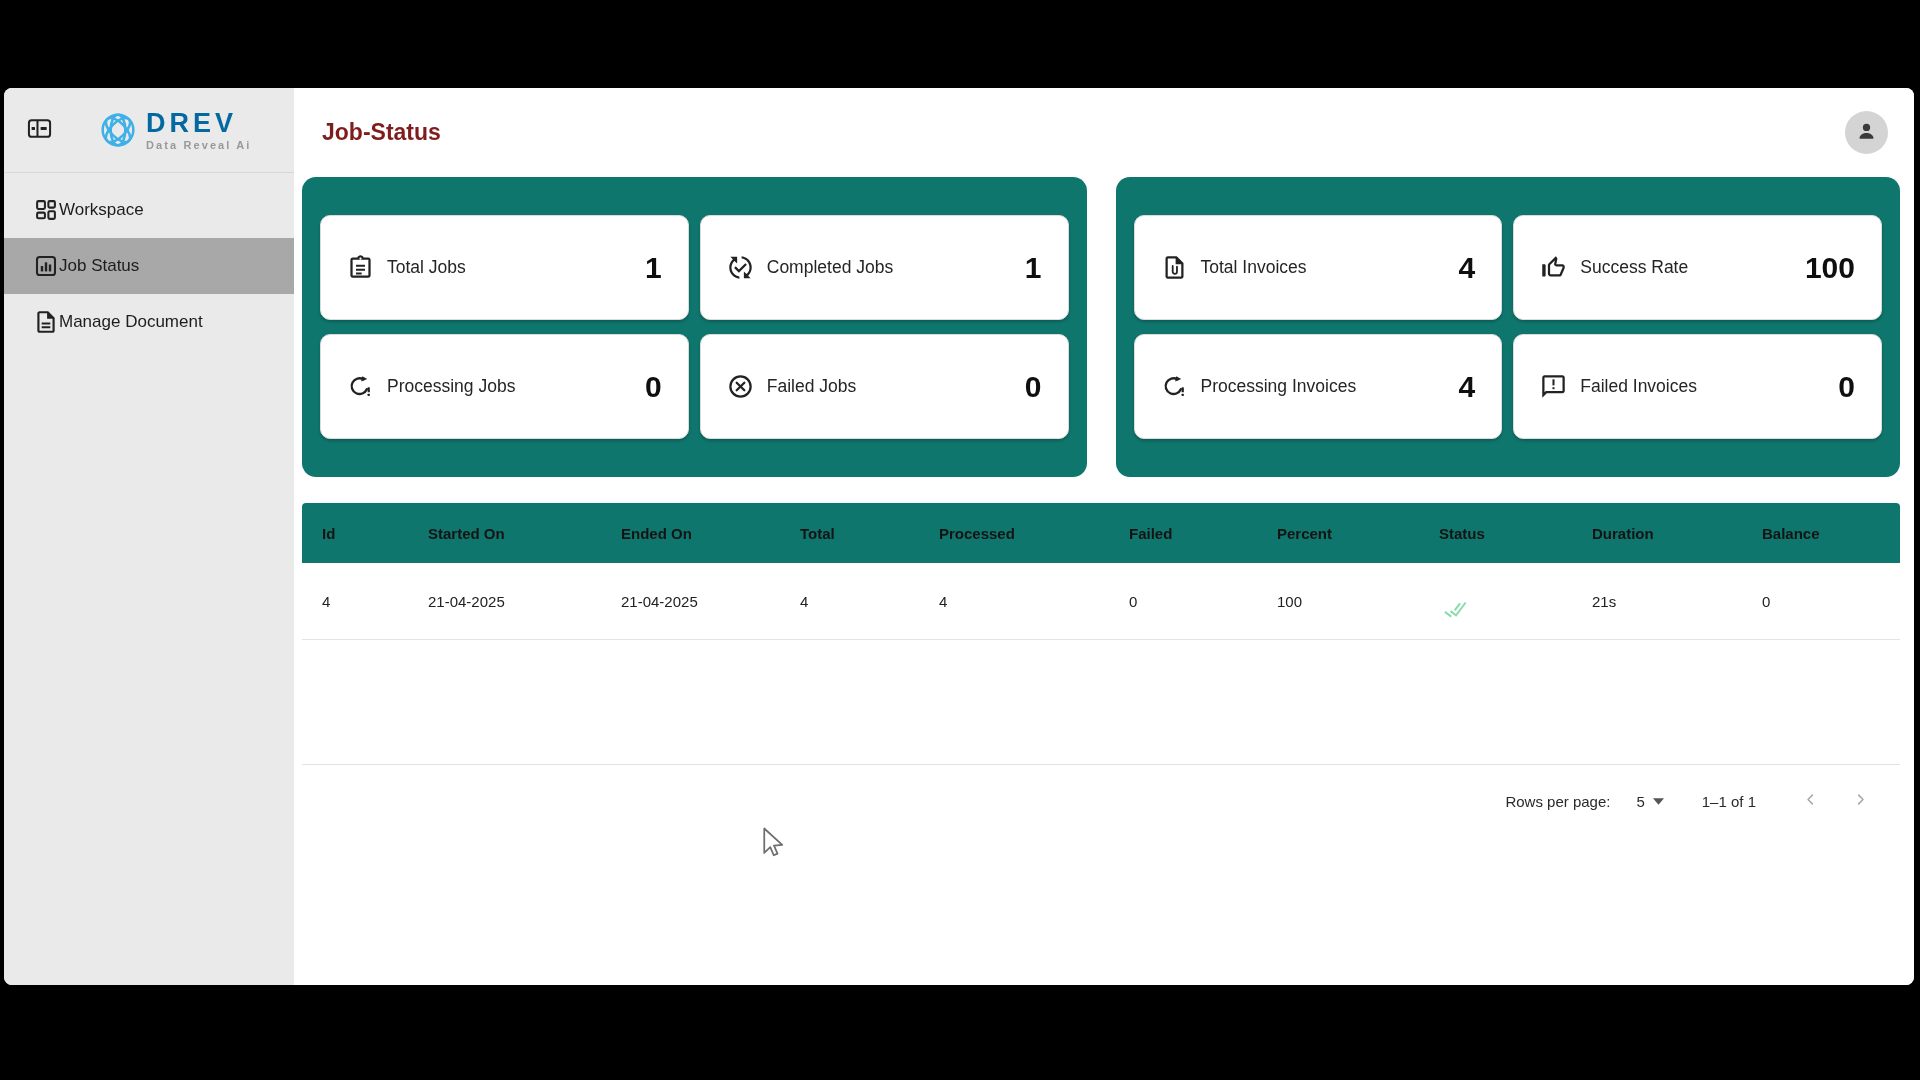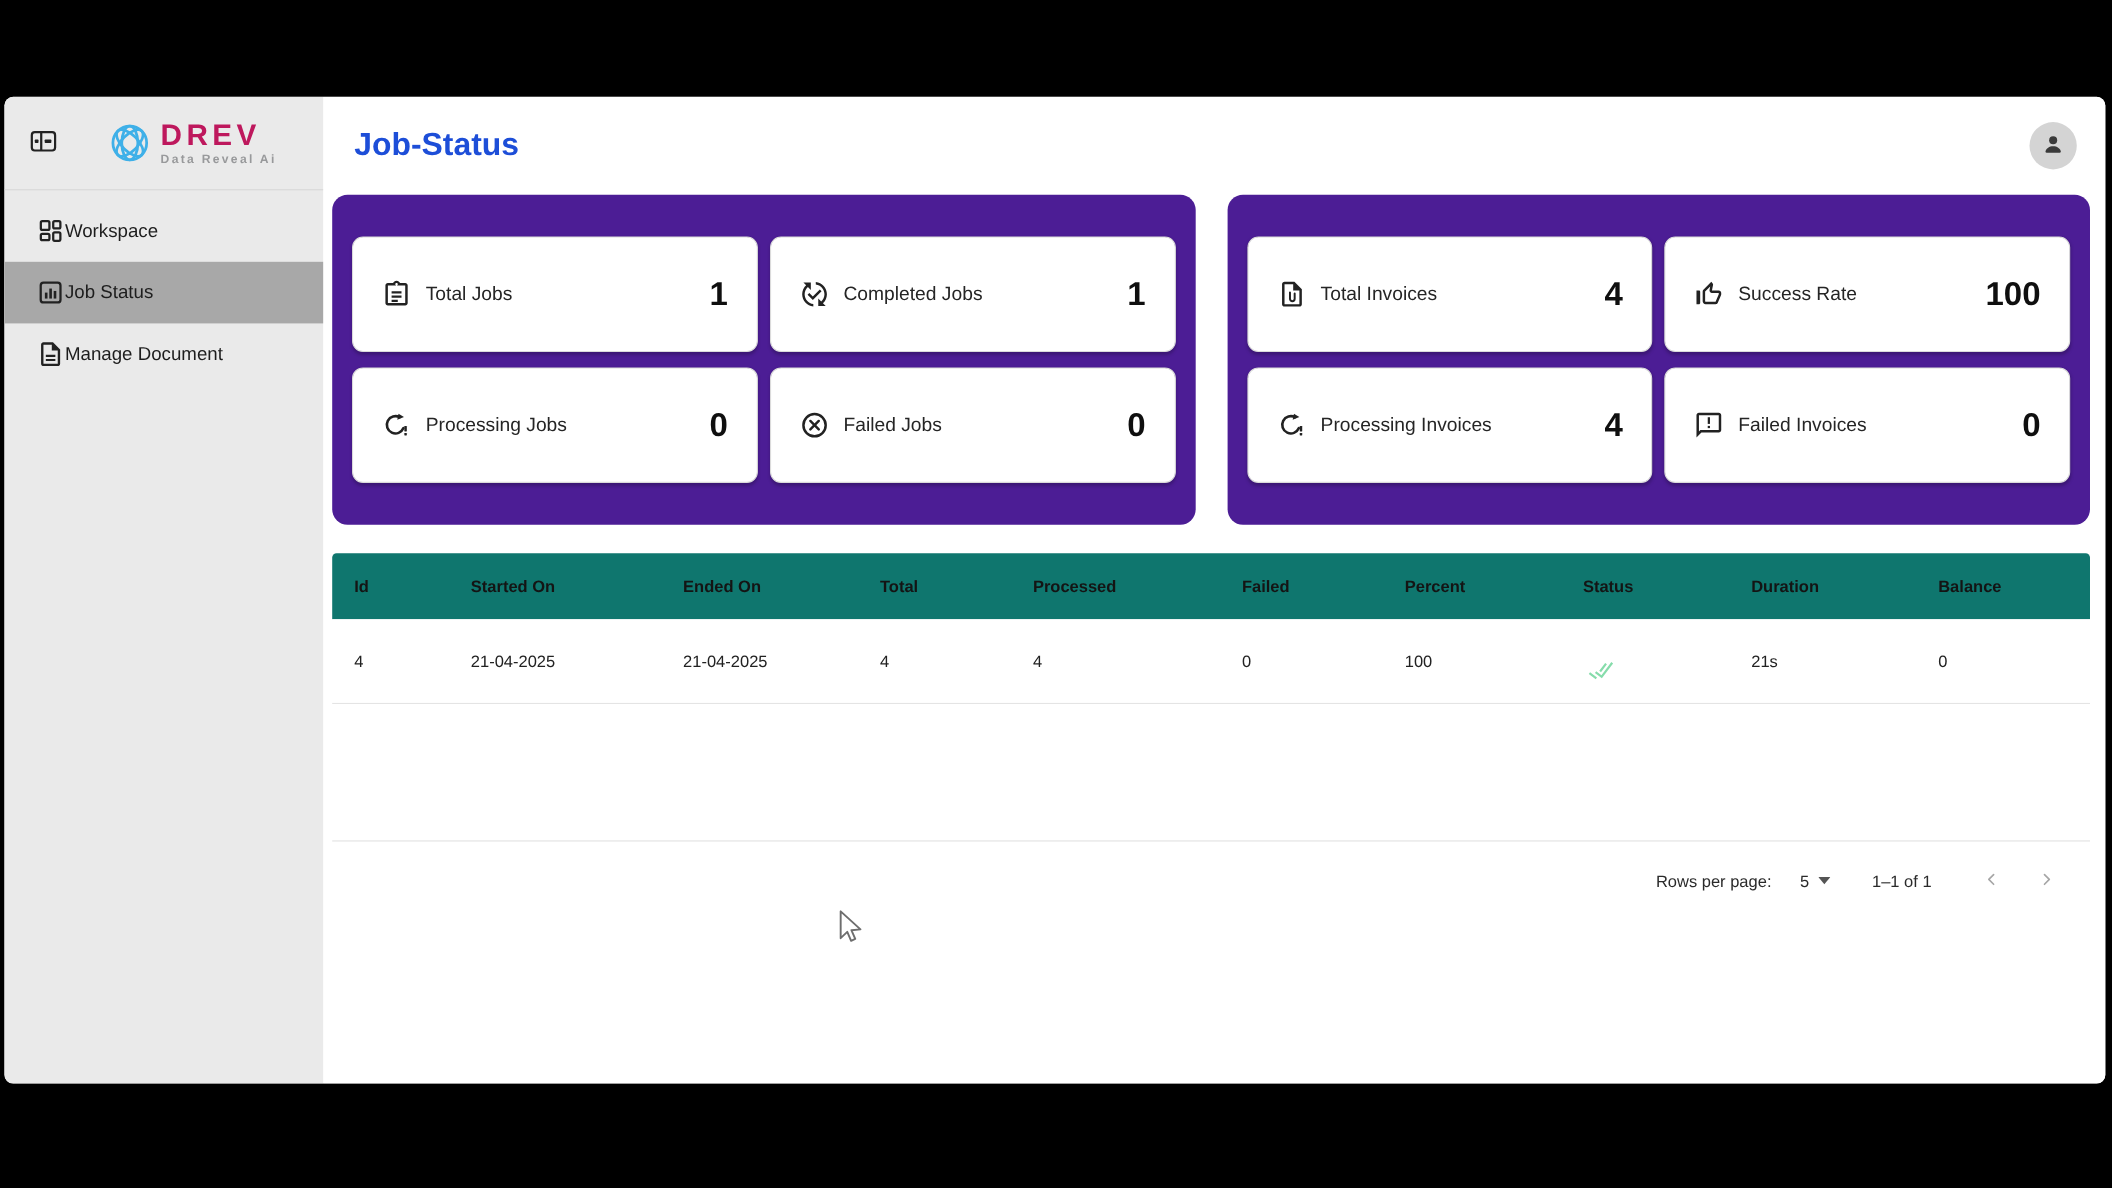--- a/index.html
+++ b/index.html
@@ -12,37 +12,37 @@
     background:#fff;border-radius:8px;overflow:hidden;display:flex;
   }
   
   .sidebar{width:290px;flex:0 0 290px;background:#eaeaea;display:flex;flex-direction:column;}
   .sidebar-header{height:84px;display:flex;align-items:center;padding:0 14px 0 18px;border-bottom:1px solid #d8d8d8;}
   .toggle-btn{width:34px;height:34px;border:none;background:transparent;display:flex;align-items:center;justify-content:center;cursor:pointer;padding:0;}
   .toggle-btn svg{width:27px;height:27px;}
   .logo{display:flex;align-items:center;margin-left:42px;}
   .logo-globe svg{width:40px;height:40px;display:block;}
   .logo-text{margin-left:8px;display:flex;flex-direction:column;line-height:1;}
-  .brand{font-size:27px;font-weight:700;letter-spacing:4px;color:#be185d;}
+  .brand{font-size:27px;font-weight:700;letter-spacing:4px;color:#0369a1;}
   .tagline{font-size:11px;letter-spacing:2.1px;color:#98999b;margin-top:3px;font-weight:bold;}
   .sidebar-nav{padding-top:9px;display:flex;flex-direction:column;}
   .nav-item{height:56px;display:flex;align-items:center;padding:0 0 0 28px;cursor:pointer;background:transparent;border:none;}
   .nav-item.active{background:#a8a8a8;}
   .nav-icon{width:27px;height:27px;flex:0 0 27px;display:flex;align-items:center;justify-content:center;}
   .nav-icon svg{width:26px;height:26px;}
   .nav-label{font-size:17px;color:#1d1d1d;}
   
   .main{flex:1;background:#fff;display:flex;flex-direction:column;min-width:0;}
   .main-header{height:89px;display:flex;align-items:center;padding:0 26px 0 28px;}
-  .page-title{font-size:29px;font-weight:700;color:#1d4ed8;margin:0;}
+  .page-title{font-size:23px;font-weight:700;color:#7f1d1d;margin:0;}
   .avatar{margin-left:auto;width:43px;height:43px;border-radius:50%;background:#d4d4d4;display:flex;align-items:center;justify-content:center;cursor:pointer;border:none;padding:0;}
   .avatar svg{width:25px;height:25px;}
   
   .stats-row{display:flex;gap:29px;padding:0 14px 0 8px;}
-  .stat-group{flex:1;background:#4c1d95;border-radius:14px;padding:38px 18px;display:grid;grid-template-columns:1fr 1fr;gap:14px 11px;}
+  .stat-group{flex:1;background:#0f766e;border-radius:14px;padding:38px 18px;display:grid;grid-template-columns:1fr 1fr;gap:14px 11px;}
   .card{height:105px;background:#fff;border:1px solid #dbdbdb;border-radius:10px;box-shadow:0 2px 3px rgba(0,0,0,.22);display:flex;align-items:center;padding:0 26px;box-sizing:border-box;}
   .card-icon{width:27px;height:27px;flex:0 0 27px;display:flex;align-items:center;justify-content:center;}
   .card-icon svg{width:27px;height:27px;}
   .card-label{margin-left:13px;font-size:17.5px;color:#252525;white-space:nowrap;}
   .card-value{margin-left:auto;font-size:30px;font-weight:700;color:#0f0f0f;}
   
   .summary-title{font-size:24px;font-weight:700;color:#0d0d0d;margin:32px 0 0 8px;}
   .jobs-table{margin:26px 14px 0 8px;}
   .thead,.trow{display:grid;grid-template-columns:106px 193px 179px 139px 190px 148px 162px 153px 170px 1fr;padding-left:20px;align-items:center;}
   .thead{height:60px;background:#0f766e;border-radius:4px 4px 0 0;}

